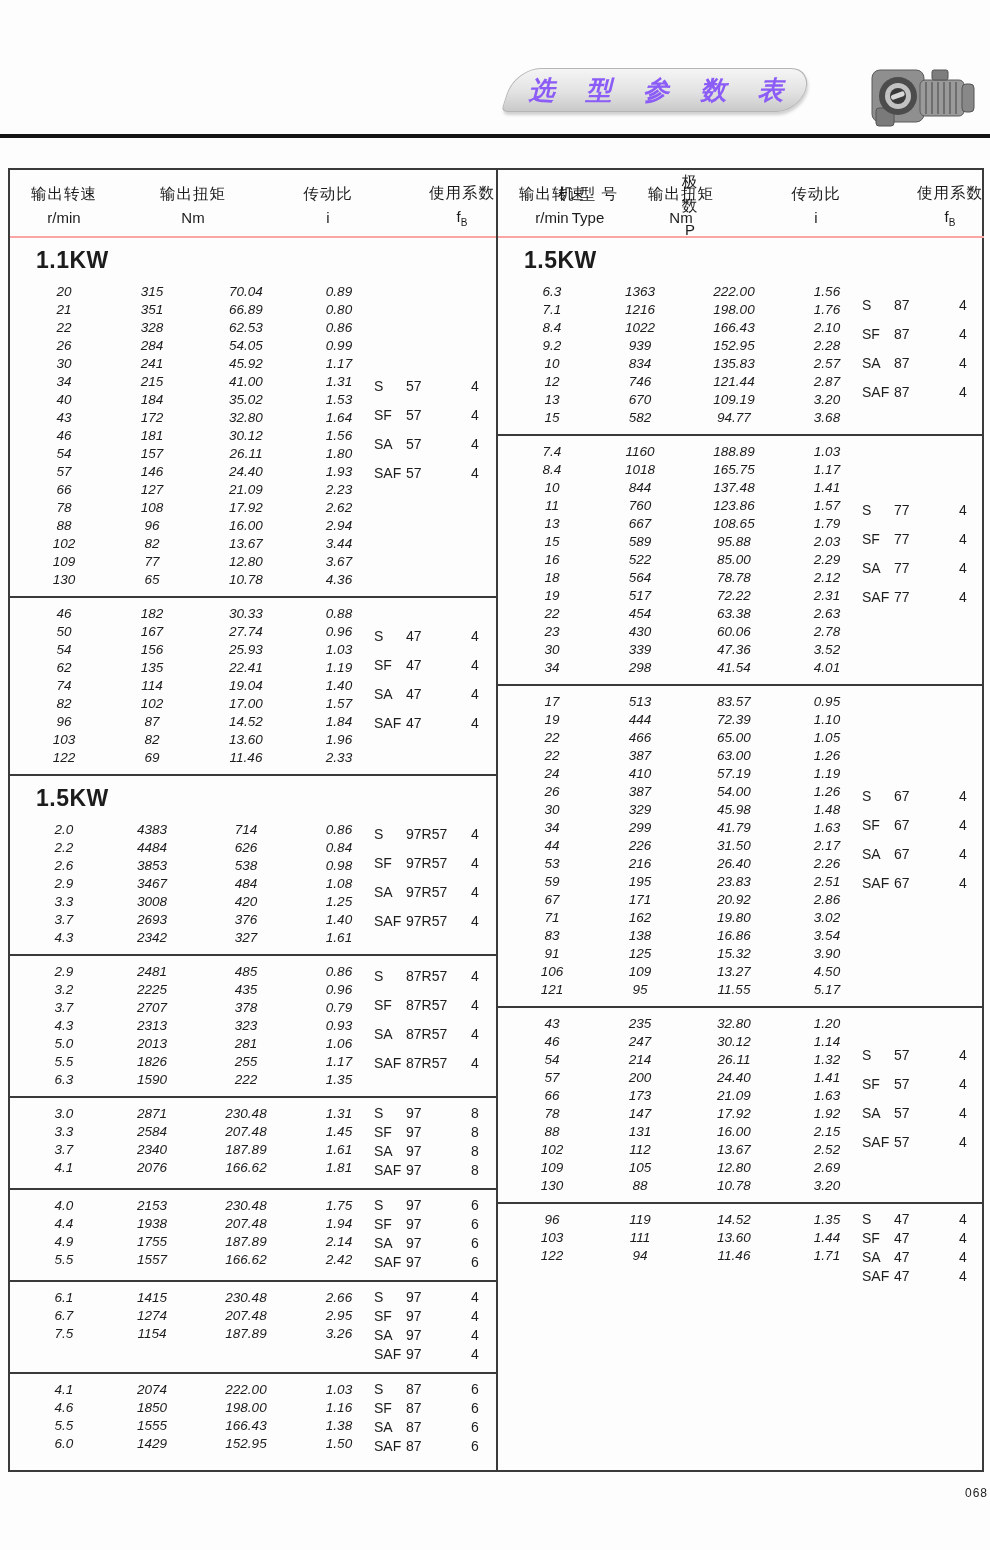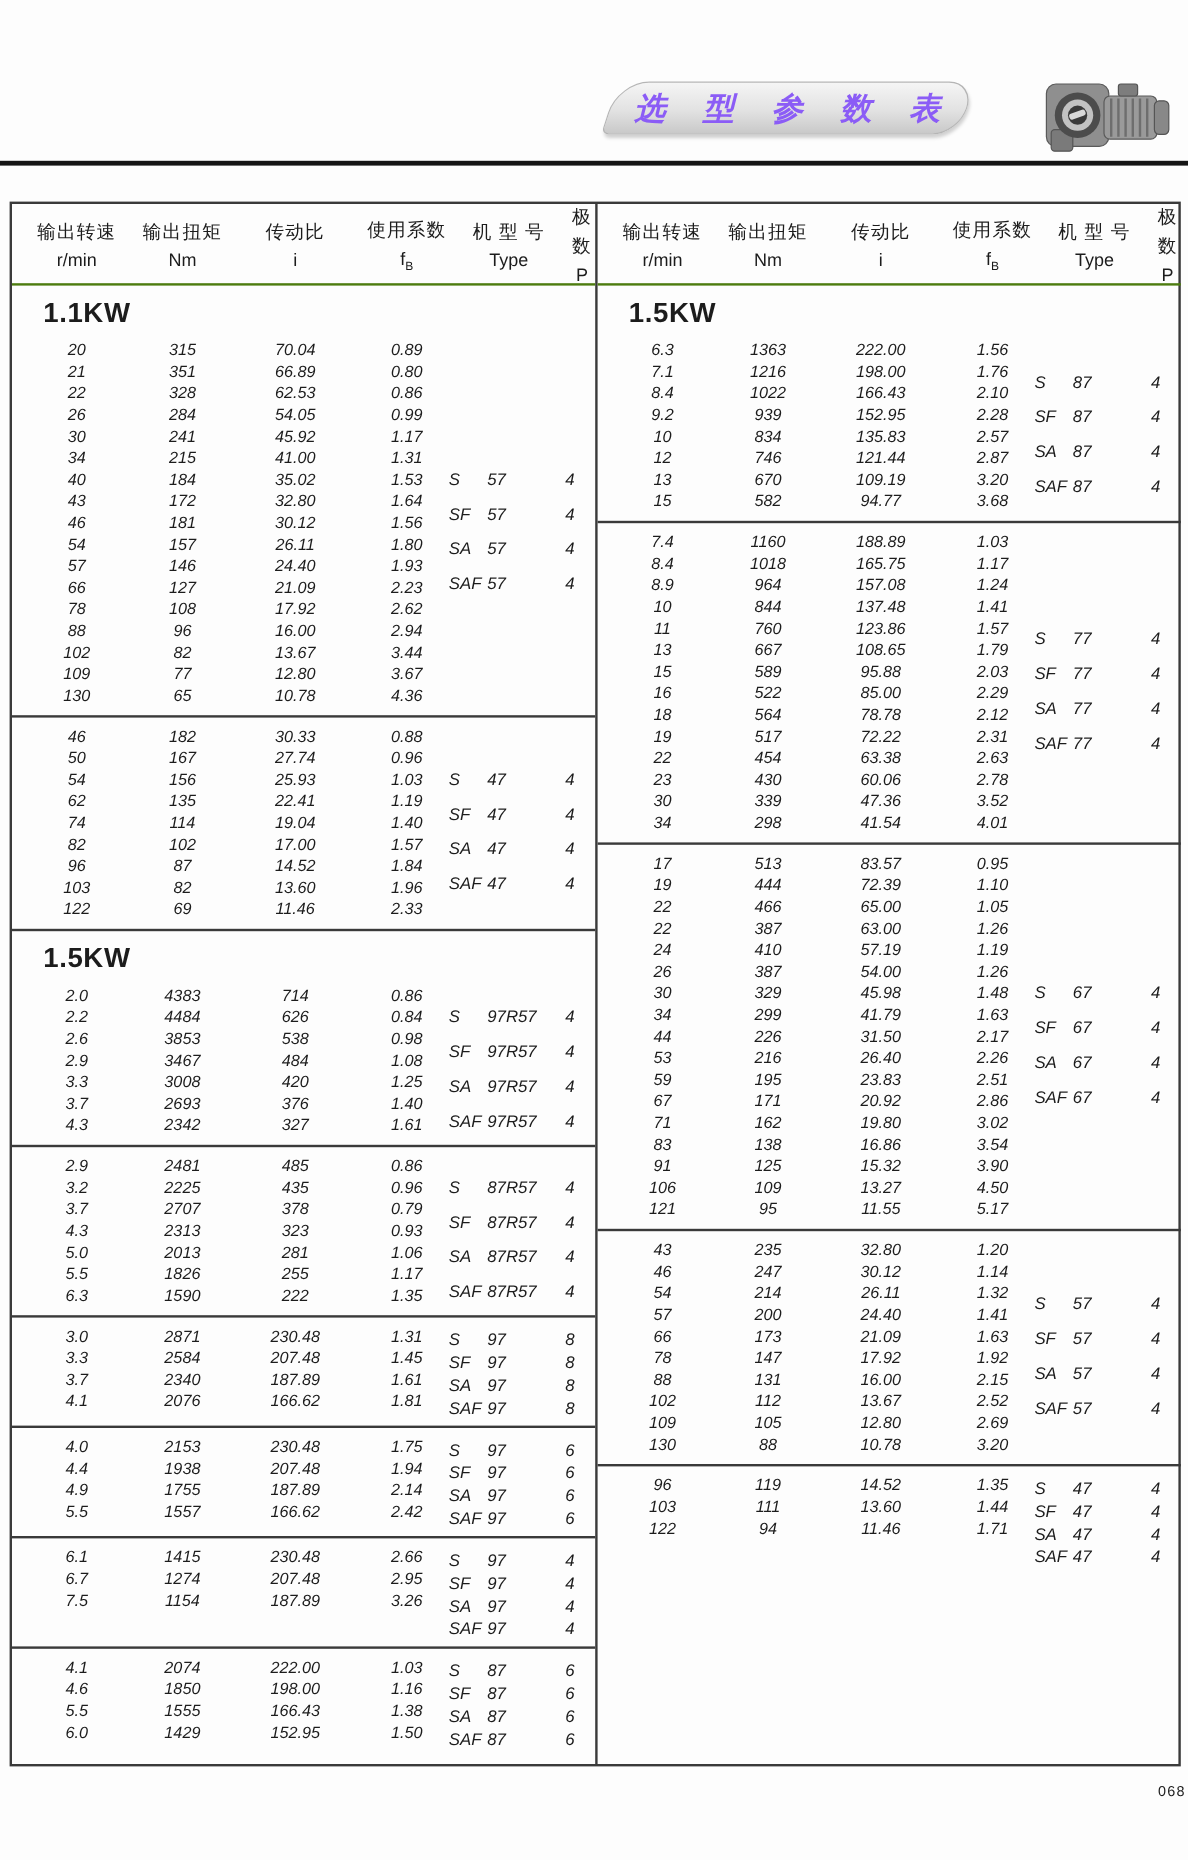--- a/index.html
+++ b/index.html
@@ -28,39 +28,39 @@
   
   .top-rule{position:absolute;left:0;top:134px;width:990px;height:4px;background:#151515;}
   
   .big-table{
     position:absolute;left:8px;top:168px;width:972px;height:1300px;
     border:2px solid #3a3a3a;display:flex;background:#fdfdfd;
   }
   .half{width:50%;display:flex;flex-direction:column;}
   .half.left{border-right:2px solid #3a3a3a;}
   .half-header{
-    height:68px;border-bottom:2px solid #4d7c0f;
+    height:68px;border-bottom:2px solid #fca5a5;
     display:grid;grid-template-columns:88px 88px 100px 86px 84px 38px;
-    align-items:center;padding-left:10px;box-sizing:border-box;
+    align-items:center;padding-left:10px;box-sizing:border-box;gap:41px;
   }
   .hcell{text-align:center;line-height:1.55;}
   .hcell .cn{font-size:15.5px;letter-spacing:1px;}
   .hcell .un{font-size:15px;}
   sub.unit-sub{font-size:10px;}
   .half-body{flex:1;display:flex;flex-direction:column;}
   .sec-heading{
     font-size:23px;font-weight:bold;padding:9px 0 2px 26px;letter-spacing:0.5px;
   }
   .rule{border-top:2px solid #3a3a3a;}
   .block{display:flex;padding:7px 0 7px 0;box-sizing:border-box;}
   .data-grid{width:352px;padding-left:10px;box-sizing:content-box;font-style:italic;}
   .data-row{display:grid;grid-template-columns:88px 88px 100px 86px;height:18px;}
   .cell{text-align:center;font-size:13.5px;line-height:18px;}
   .types{width:122px;display:flex;flex-direction:column;justify-content:center;}
-  .type-row{display:flex;align-items:flex-end;height:var(--trh,19px);font-style:italic;}
+  .type-row{display:flex;align-items:flex-start;height:var(--trh,19px);}
   .type-label{flex:1;font-size:14px;padding-left:2px;white-space:nowrap;}
   .type-prefix{display:inline-block;width:32px;}
   .pole{width:38px;text-align:center;font-size:14px;}
   
   .page-number{position:absolute;right:2px;top:1486px;font-size:12px;letter-spacing:1px;}
 </style>
 </head>
 <body>
 
 <div class="banner">
@@ -739,26 +739,20 @@
               <div class="cell">188.89</div>
               <div class="cell">1.03</div>
             </div>
             <div class="data-row">
               <div class="cell">8.4</div>
               <div class="cell">1018</div>
               <div class="cell">165.75</div>
               <div class="cell">1.17</div>
             </div>
             <div class="data-row">
-              <div class="cell">8.9</div>
-              <div class="cell">964</div>
-              <div class="cell">157.08</div>
-              <div class="cell">1.24</div>
-            </div>
-            <div class="data-row">
               <div class="cell">10</div>
               <div class="cell">844</div>
               <div class="cell">137.48</div>
               <div class="cell">1.41</div>
             </div>
             <div class="data-row">
               <div class="cell">11</div>
               <div class="cell">760</div>
               <div class="cell">123.86</div>
               <div class="cell">1.57</div>

